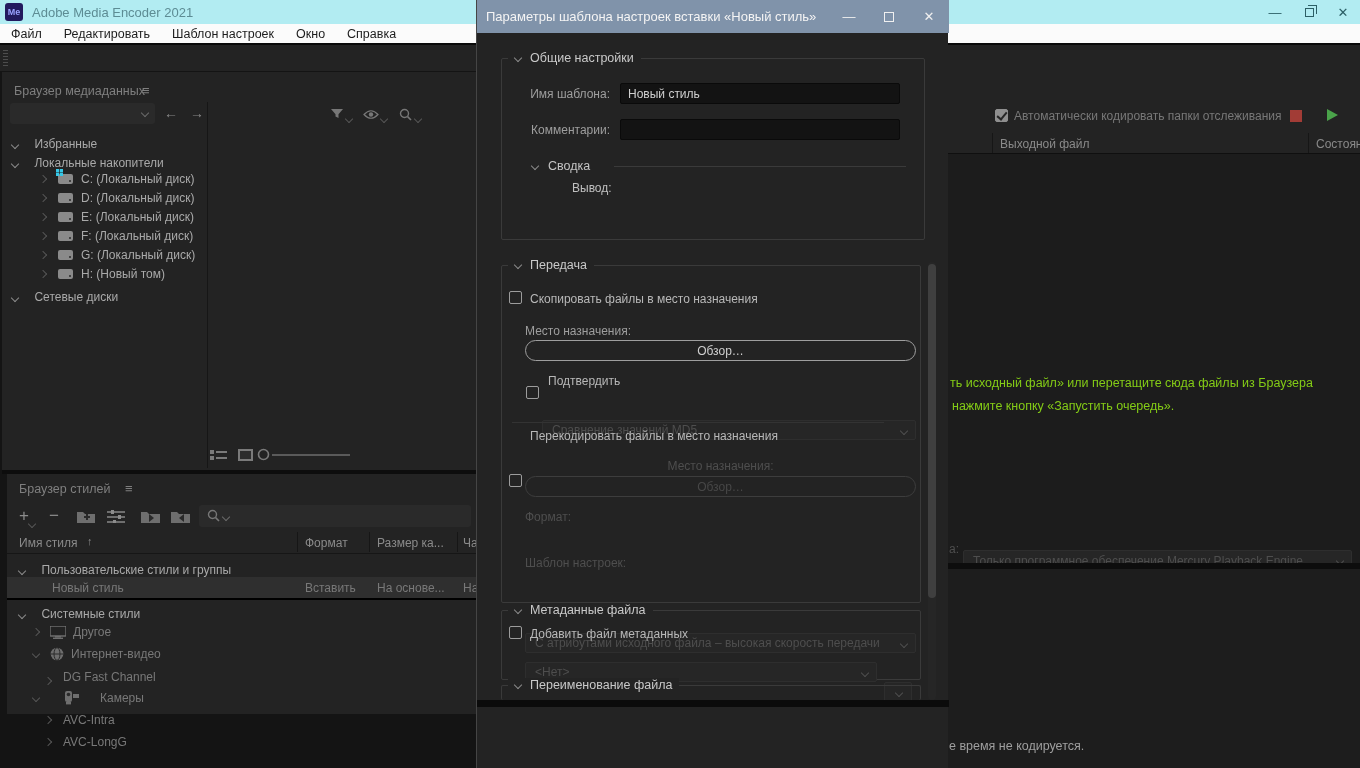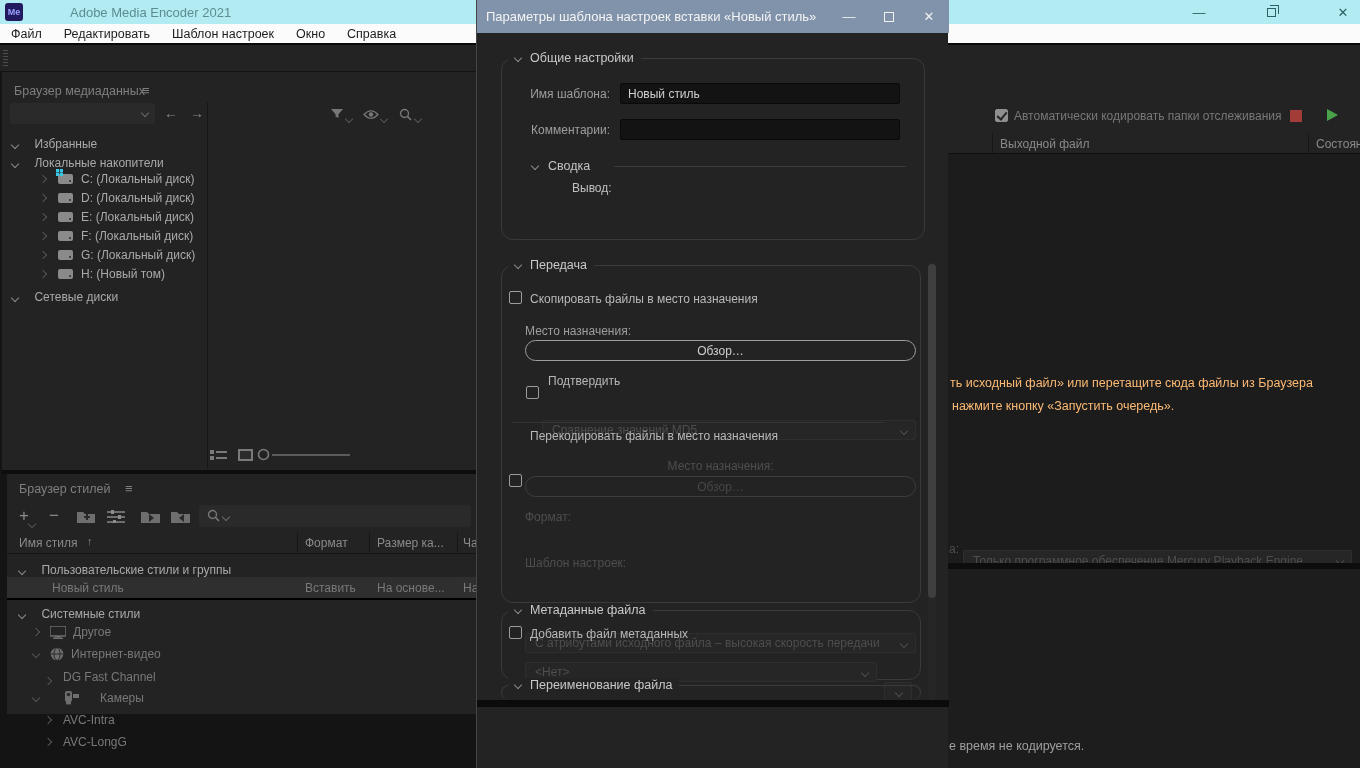--- a/index.html
+++ b/index.html
@@ -3,21 +3,21 @@
 <meta charset="utf-8">
 <style>
   * { margin:0; padding:0; box-sizing:border-box; }
   html,body { width:1360px; height:768px; overflow:hidden; background:#141414;
     font-family:"Liberation Sans", sans-serif; }
   .abs { position:absolute; }
   #screen { position:relative; width:1360px; height:768px; background:#141414; }
 
   
   #titlebar { left:0; top:0; width:1360px; height:24px; background:#b2ecf2;
-    display:flex; align-items:center;gap:38px; }
+    display:flex; align-items:center; }
   .melogo { width:18px; height:18px; margin-left:5px; background:#221a5e; border-radius:3px;
     color:#9aa2ff; font-size:9px; font-weight:bold; display:flex; align-items:center; justify-content:center; }
   #apptitle { color:#5d8c94; font-size:13px; margin-left:9px; }
   .wbtn { width:34px; height:24px; display:flex; align-items:center; justify-content:center; color:#2c5f66; font-size:13px; }
   .sq2 { position:relative; width:9px; height:9px; border:1px solid #2c5f66; }
   .sq2::before { content:""; position:absolute; left:2px; top:-4px; width:8px; height:8px;
     border:1px solid #2c5f66; border-left:none; border-bottom:none; }
   #menubar { left:0; top:24px; width:1360px; height:19px; background:#fbfbfb;
     display:flex; align-items:center; gap:0; }
   .menu { color:#1d1d1d; font-size:12.5px; padding:0 11px; }
@@ -51,32 +51,32 @@
   .hdrtext { color:#8a8a8a; font-size:12px; white-space:nowrap; }
   .colline { width:1px; background:#161616; }
 
   
   .cb { width:13px; height:13px; border:1px solid #9c9c9c; border-radius:2px; background:transparent; position:relative; }
   .cb.checked { background:#8f8f8f; border-color:#8f8f8f; }
   .cb.checked::after { content:""; position:absolute; left:3px; top:0px; width:4px; height:8px;
     border-right:2px solid #262626; border-bottom:2px solid #262626; transform:rotate(40deg); }
   .stopbtn { width:12px; height:12px; background:#a23c36; }
   .playbtn { width:0; height:0; border-left:11px solid #4aa34a; border-top:6px solid transparent; border-bottom:6px solid transparent; }
-  .hint { color:#fdba74; font-size:12.5px; white-space:nowrap; }
+  .hint { color:#84cc16; font-size:12.5px; white-space:nowrap; }
 
   
   #dialog { left:476px; top:0; width:472px; height:768px; background:#232323;
     border-left:1px solid #454545; z-index:50; }
   #dlg-titlebar { left:0; top:0; width:472px; height:33px; background:#8093aa;
     display:flex; align-items:center; }
   #dlg-title { color:#f4f4f4; font-size:13px; margin-left:9px; flex:1; }
   .dwbtn { width:40px; height:33px; display:flex; align-items:center; justify-content:center; color:#f0f0f0; font-size:13px; }
   .dsq { width:10px; height:10px; border:1px solid #f0f0f0; }
 
-  .gbox { position:absolute; border:1px solid #3a3a3a; border-radius:12px; }
+  .gbox { position:absolute; border:1px solid #3a3a3a; border-radius:2px; }
   .gbhead { position:absolute; top:-8px; left:6px; background:#232323; padding:0 7px;
     display:flex; align-items:center; gap:9px; color:#c9c9c9; font-size:12.5px; white-space:nowrap; }
   .lbl { color:#9e9e9e; font-size:12px; white-space:nowrap; }
   .lbl-dis { color:#4e4e4e; font-size:12px; white-space:nowrap; }
   .cblbl { color:#b8b8b8; font-size:12px; white-space:nowrap; }
   .tin { background:#131313; border:1px solid #0a0a0a; border-radius:2px; color:#d0d0d0;
     font-size:12px; padding:0 7px; font-family:"Liberation Sans",sans-serif; outline:none; }
   .pill { border:1px solid #9e9e9e; border-radius:11px; background:transparent; color:#cfcfcf;
     font-size:12px; display:flex; align-items:center; justify-content:center; }
   .pill-dis { border-color:#3d3d3d; color:#474747; }

